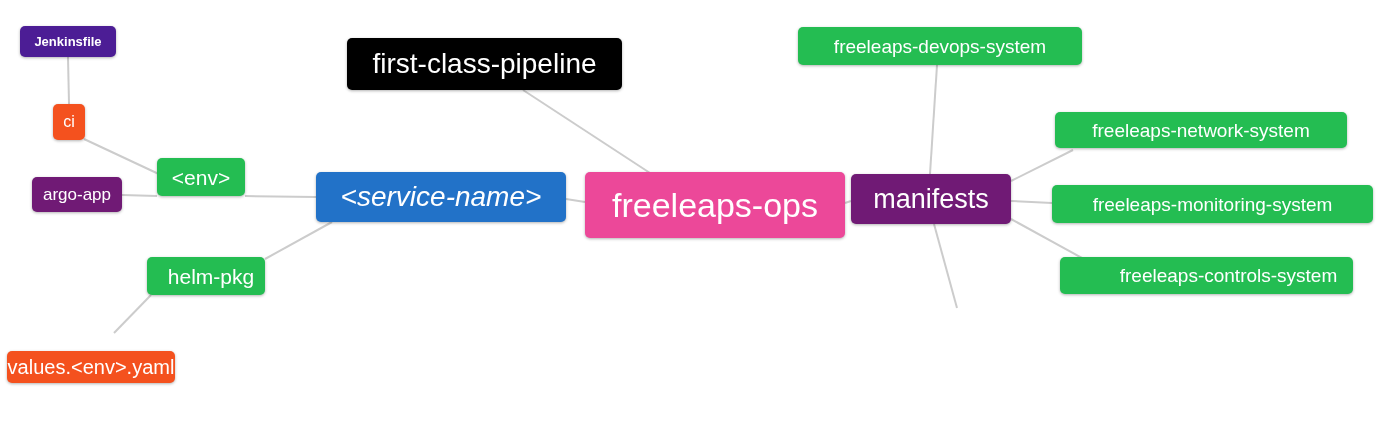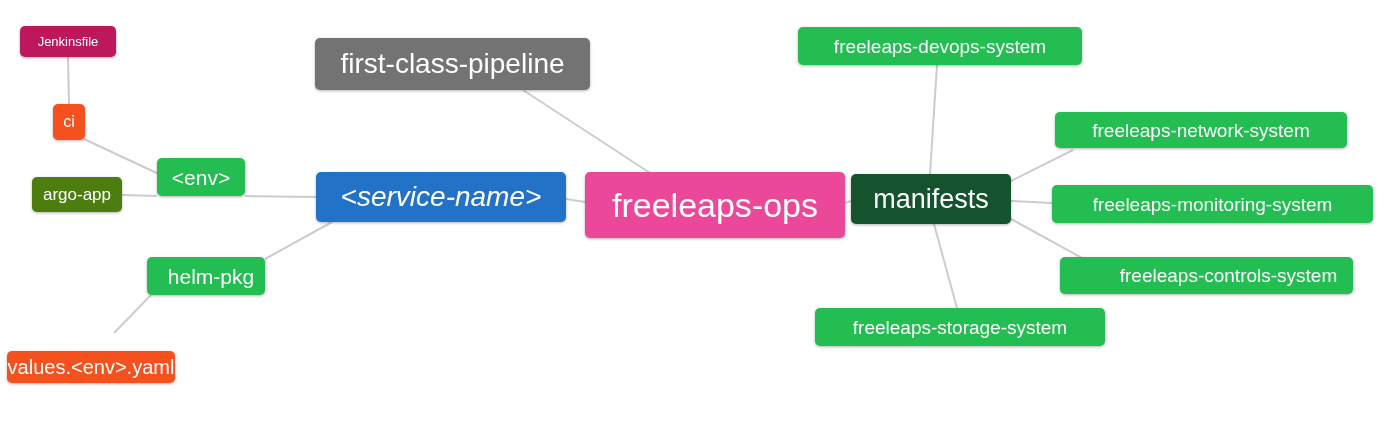--- a/index.html
+++ b/index.html
@@ -76,30 +76,29 @@
     <line x1="845" y1="203" x2="851" y2="201" style="stroke: rgb(204, 204, 204);"></line>
     <line x1="937" y1="65" x2="930" y2="174" style="stroke: rgb(204, 204, 204);"></line>
     <line x1="1011" y1="181" x2="1073" y2="150" style="stroke: rgb(204, 204, 204);"></line>
     <line x1="1011" y1="201" x2="1052" y2="203" style="stroke: rgb(204, 204, 204);"></line>
     <line x1="1011" y1="219" x2="1082" y2="258" style="stroke: rgb(204, 204, 204);"></line>
     <line x1="934" y1="224" x2="957" y2="308" style="stroke: rgb(204, 204, 204);"></line>
   </svg>
 
   <div class="node n-root" style="background-color: #ec4899;">freeleaps-ops</div>
 
-  <div class="node n-pipeline" style="background-color: #737373;">first-class-pipeline</div>
+  <div class="node n-pipeline" style="background-color: #000000; margin-left: 32px;">first-class-pipeline</div>
   <div class="node n-service" style="background-color: rgb(34, 114, 200);">&lt;service-name&gt;</div>
-  <div class="node n-manifests" style="background-color: #14532d;">manifests</div>
+  <div class="node n-manifests" style="background-color: #701a75;">manifests</div>
 
   <div class="node n-env" style="background-color: rgb(36, 189, 82);">&lt;env&gt;</div>
   <div class="node n-helm" style="background-color: rgb(36, 189, 82);">helm-pkg</div>
-  <div class="node n-argo" style="background-color: #4d7c0f;">argo-app</div>
+  <div class="node n-argo" style="background-color: #701a75;">argo-app</div>
   <div class="node n-ci" style="background-color: rgb(244, 81, 30);">ci</div>
-  <div class="node n-jenkinsfile" style="background-color: #be185d;">Jenkinsfile</div>
+  <div class="node n-jenkinsfile" style="background-color: #4c1d95; font-weight: bold;">Jenkinsfile</div>
   <div class="node n-values" style="background-color: rgb(244, 81, 30);">values.&lt;env&gt;.yaml</div>
 
   <div class="node n-devops" style="background-color: rgb(36, 189, 82);">freeleaps-devops-system</div>
   <div class="node n-network" style="background-color: rgb(36, 189, 82);">freeleaps-network-system</div>
   <div class="node n-monitoring" style="background-color: rgb(36, 189, 82);">freeleaps-monitoring-system</div>
   <div class="node n-controls" style="background-color: rgb(36, 189, 82);">freeleaps-controls-system</div>
-  <div class="node n-storage" style="background-color: rgb(36, 189, 82);">freeleaps-storage-system</div>
 
 </div>
 
 </body></html>

